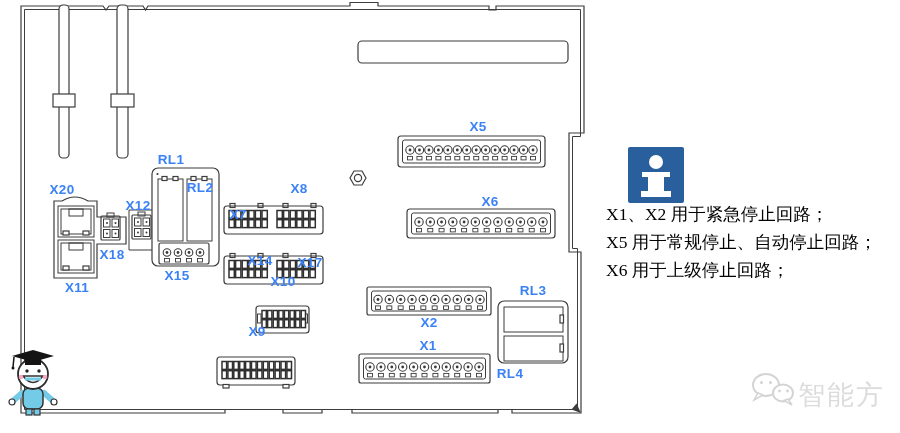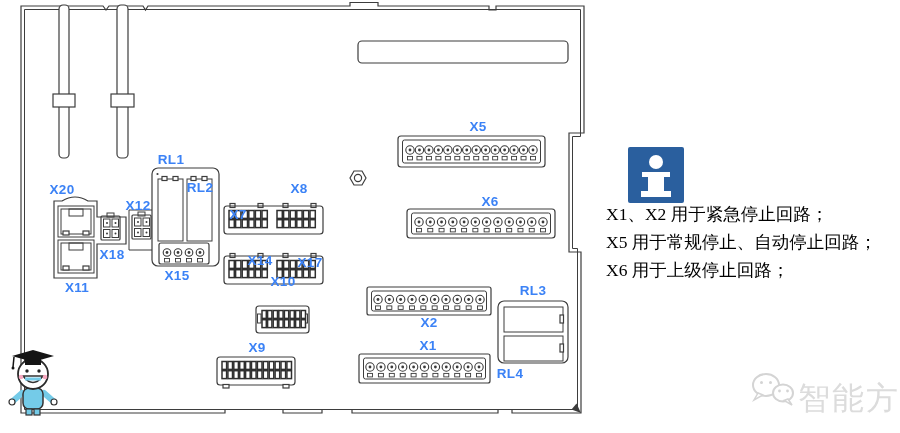--- a/index.html
+++ b/index.html
@@ -15,21 +15,21 @@
   .pin-sq{fill:#fff;stroke:#3a3a3a;stroke-width:0.9;}
   .grid-cell{fill:#fff;stroke:#2f2f2f;stroke-width:1.5;}
   .clabel{position:absolute;width:46px;text-align:center;font-size:13.5px;color:#3b82f6;
           letter-spacing:0.3px;font-weight:bold;}
   .notes{position:absolute;left:606px;top:200px;width:300px;
          font-family:"Liberation Serif","DejaVu Serif",serif;
          font-size:17.5px;line-height:28px;color:#000;}
   .info-icon{position:absolute;left:628px;top:147px;width:56px;height:56px;border-radius:2px;}
   .logo{position:absolute;left:0;top:340px;width:170px;height:93px;}
   .watermark{position:absolute;left:748px;top:368px;width:150px;height:45px;}
-  .wm-text{position:absolute;left:50px;top:9px;font-size:32px;color:#dcdcdc;
+  .wm-text{position:absolute;left:50px;top:9px;font-size:27px;color:#dcdcdc;
            letter-spacing:2px;white-space:nowrap;}
 </style>
 </head>
 <body>
 
 <div class="stage">
 
   <svg class="board-svg" width="900" height="433" viewBox="0 0 900 433">
 
     <g>
@@ -436,21 +436,21 @@
   <div class="clabel" style="left:89px;top:247px;">X18</div>
   <div class="clabel" style="left:115px;top:198px;">X12</div>
   <div class="clabel" style="left:148px;top:152px;">RL1</div>
   <div class="clabel" style="left:177px;top:152px;margin-top:28px;">RL2</div>
   <div class="clabel" style="left:154px;top:268px;">X15</div>
   <div class="clabel" style="left:215px;top:189px;margin-top:18px;">X7</div>
   <div class="clabel" style="left:276px;top:181px;">X8</div>
   <div class="clabel" style="left:237px;top:239px;margin-top:14px;">X14</div>
   <div class="clabel" style="left:287px;top:239px;margin-top:16px;">X17</div>
   <div class="clabel" style="left:260px;top:274px;">X10</div>
-  <div class="clabel" style="left:234px;top:340px;">X9</div>
+  <div class="clabel" style="left:234px;top:324px;">X9</div>
   <div class="clabel" style="left:455px;top:119px;">X5</div>
   <div class="clabel" style="left:467px;top:194px;">X6</div>
   <div class="clabel" style="left:406px;top:271px;margin-top:44px;">X2</div>
   <div class="clabel" style="left:405px;top:338px;">X1</div>
   <div class="clabel" style="left:510px;top:283px;">RL3</div>
   <div class="clabel" style="left:487px;top:366px;">RL4</div>
 
   <div class="info-icon">
     <svg width="56" height="56" viewBox="0 0 56 56">
       <rect x="0" y="0" width="56" height="56" rx="2" fill="#2a5f9e"></rect>

